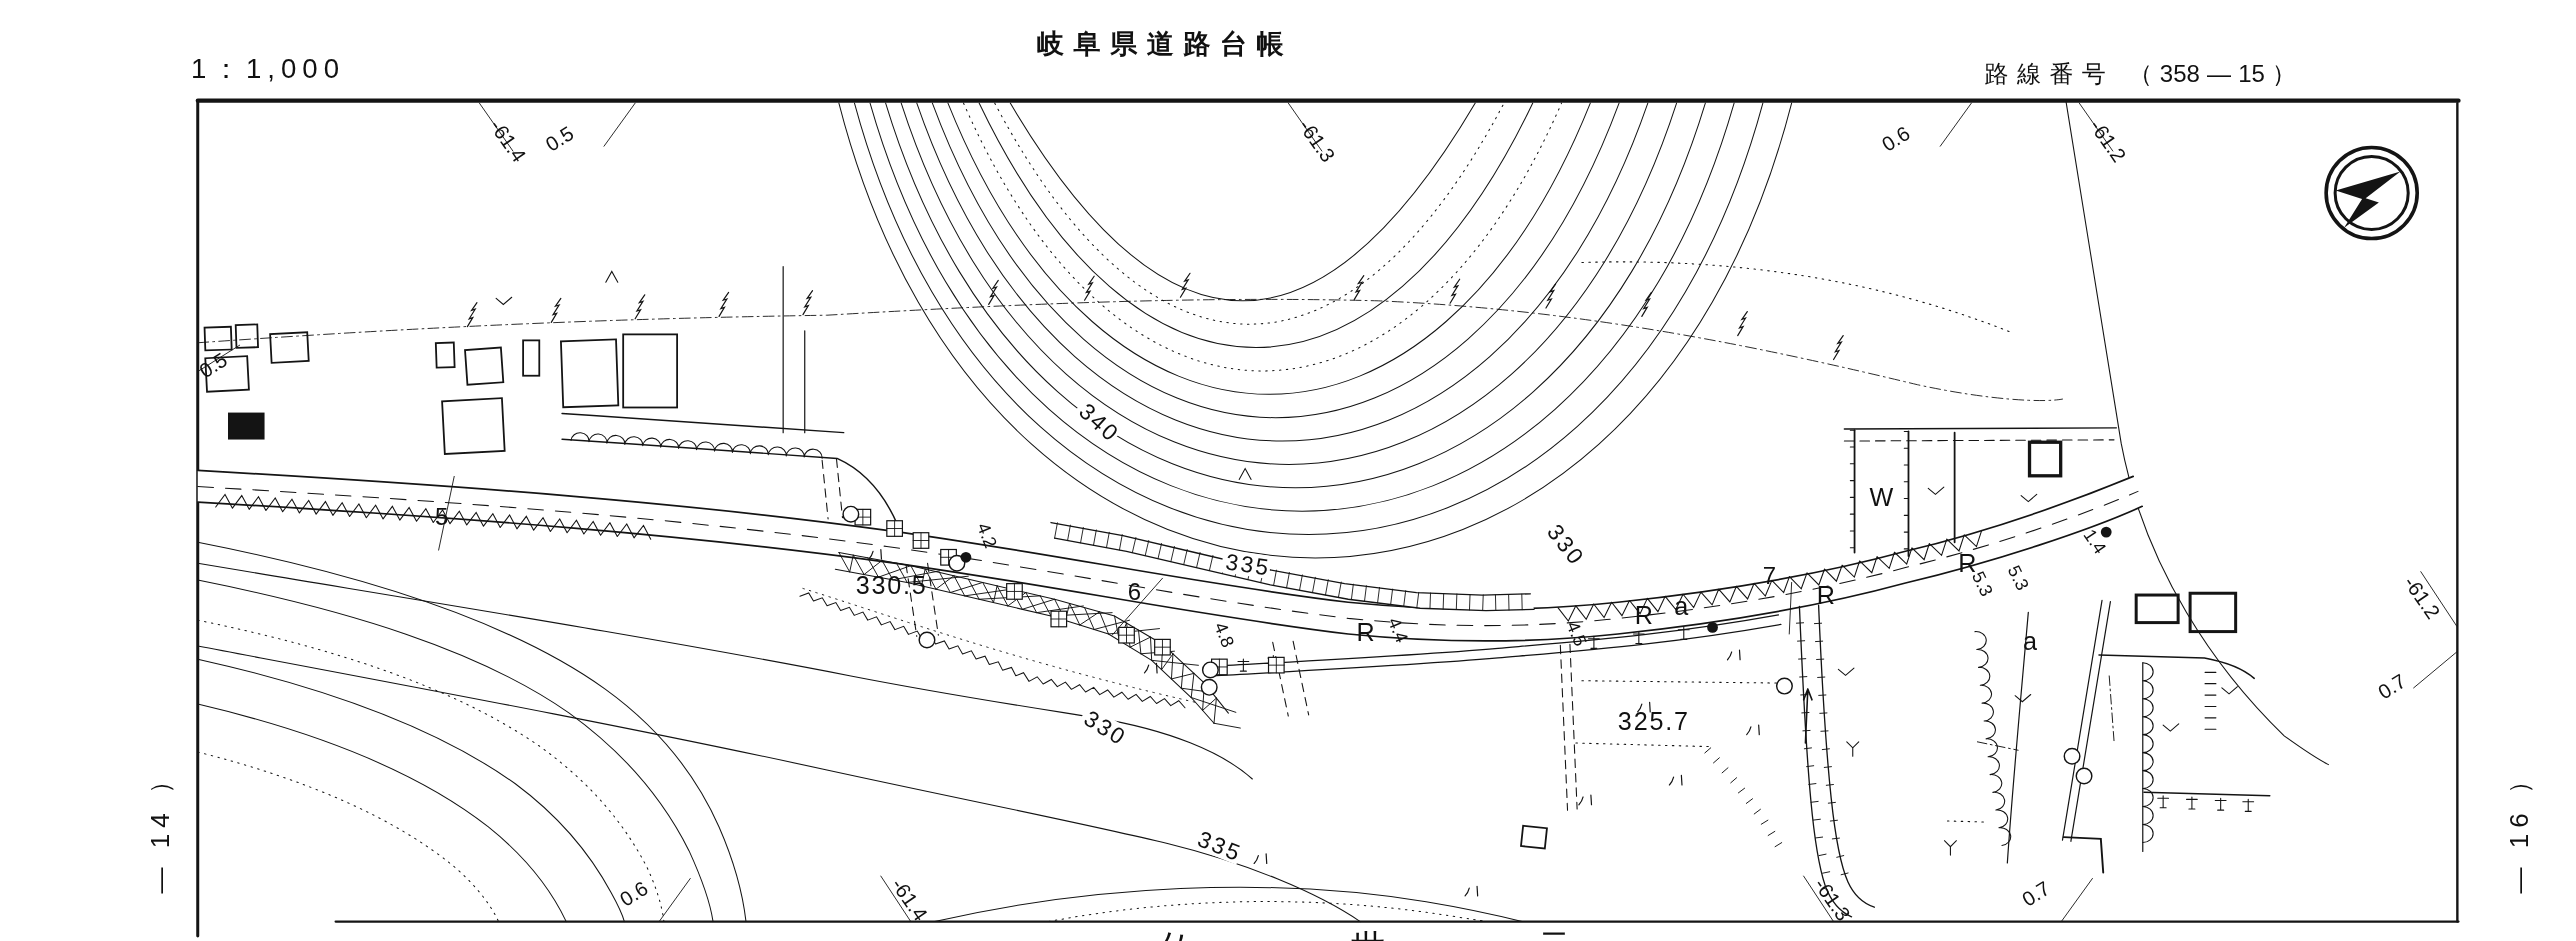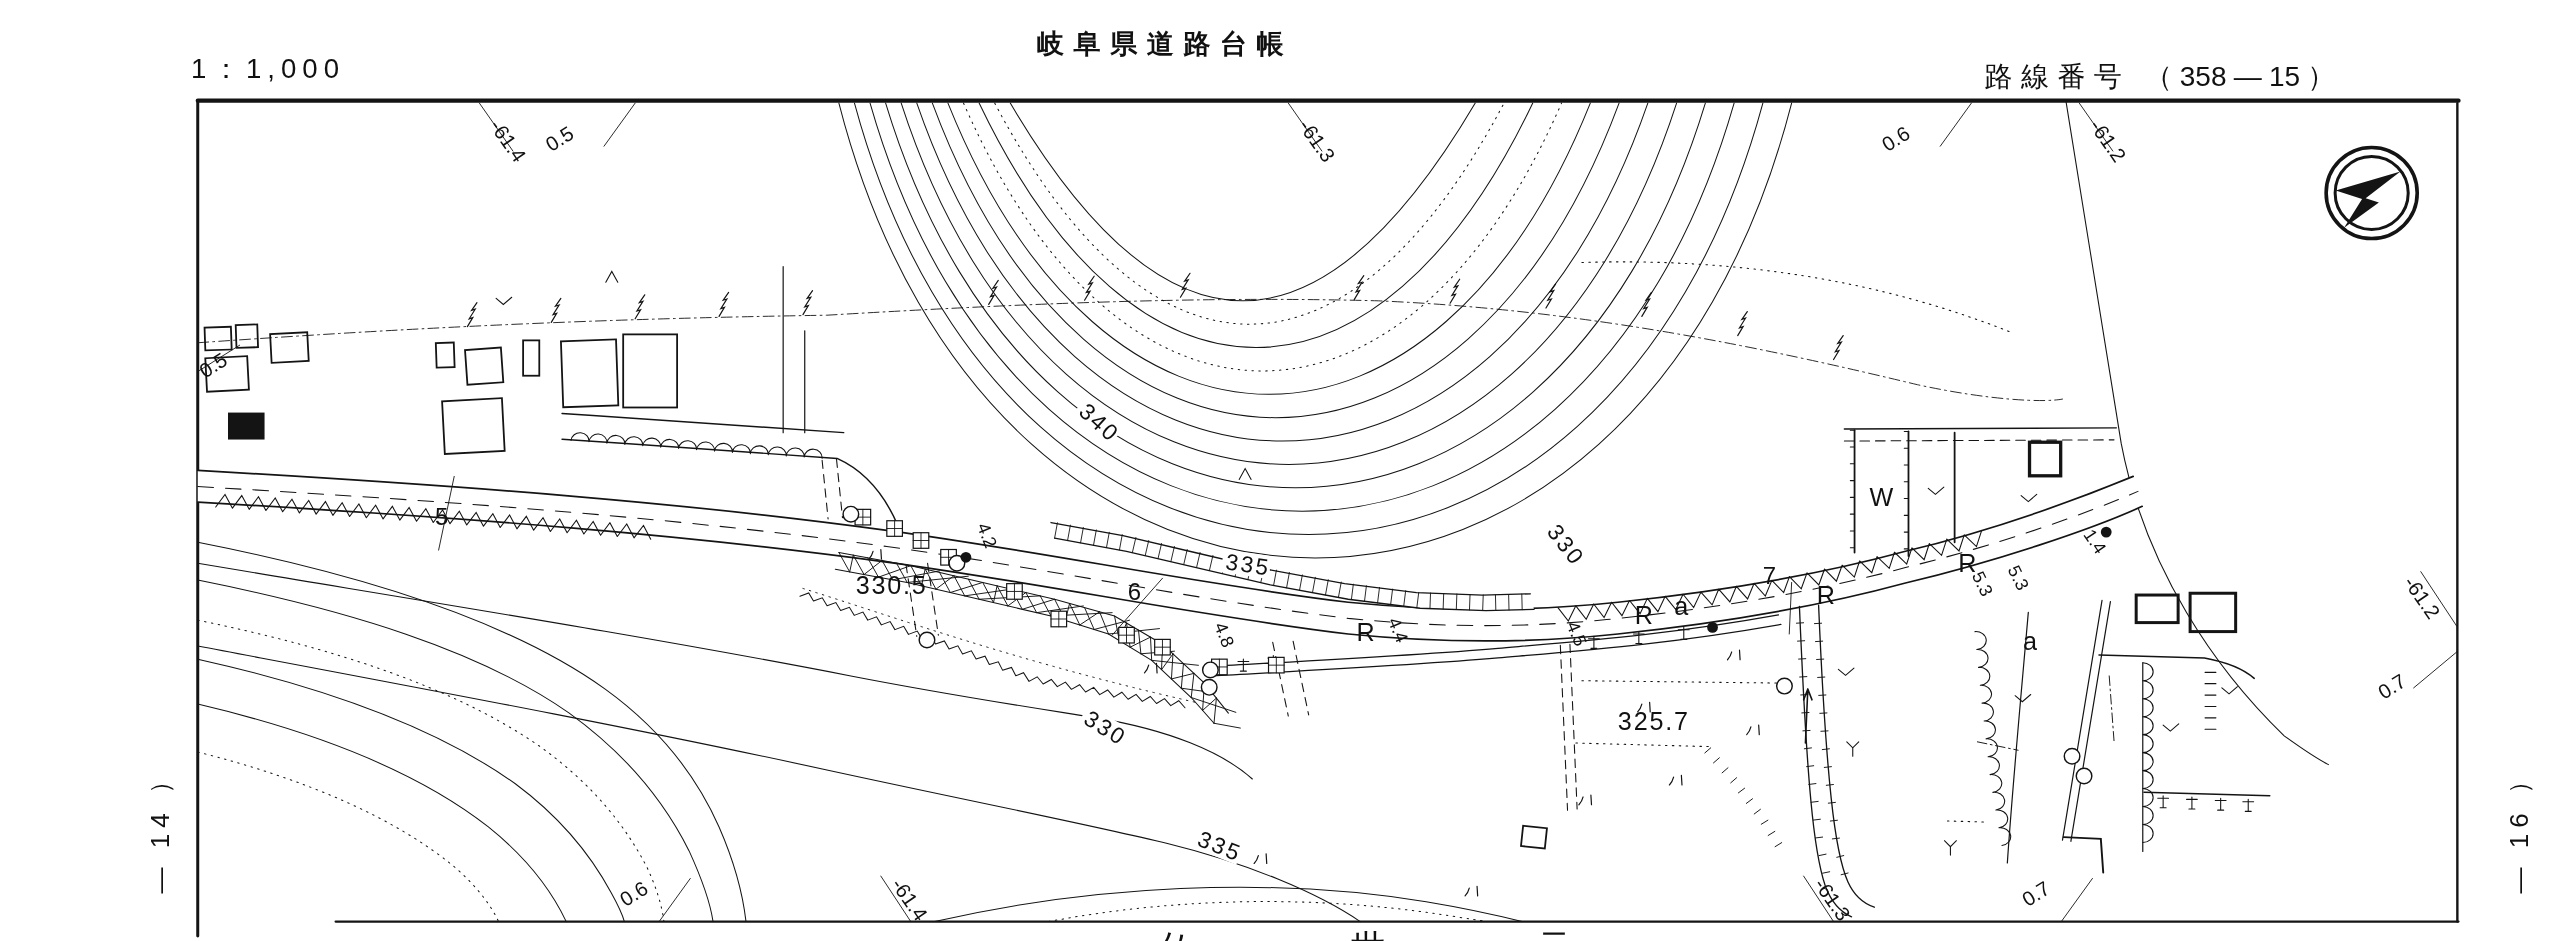--- a/index.html
+++ b/index.html
@@ -2,21 +2,21 @@
 <html style="font-size:9.6px"><head>
 <meta charset="utf-8">
 <style>
   html,body{margin:0;padding:0;background:#fff;}
   body{width:2576px;height:942px;position:relative;overflow:hidden;
        font-family:"Liberation Sans","DejaVu Sans",sans-serif;color:#111;}
   #stage{position:absolute;left:0;top:0;width:2576px;height:724px;}
   .hdr{position:absolute;white-space:nowrap;}
   #scale-label{left:191px;top:50px;font-size:27.6px;letter-spacing:6px;}
   #sheet-title{left:1037px;top:26px;font-size:27px;font-weight:600;letter-spacing:9.6px;}
-  #route-box{left:1981px;top:58px;font-size:28px;}
+  #route-box{left:1981px;top:58px;font-size:24px;}
   #route-box span{margin:0 3.6px;}
   #route-box .rl{letter-spacing:8.4px;margin-right:10.8px;}
   .vmargin{position:absolute;width:36px;height:180px;}
   .vmargin span{display:inline-block;transform:rotate(-90deg) translate(-100%,0);
       transform-origin:0 0;font-size:26px;letter-spacing:6px;white-space:nowrap;}
   #left-margin{left:143px;top:762px;}
   #right-margin{left:2502px;top:762px;}
   #bottom-frags{position:absolute;left:0;top:925px;width:2576px;height:17px;overflow:hidden;}
   #bottom-frags span{position:absolute;top:0;font-size:34px;}
   svg text{font-family:"Liberation Sans","DejaVu Sans",sans-serif;fill:#111;}

